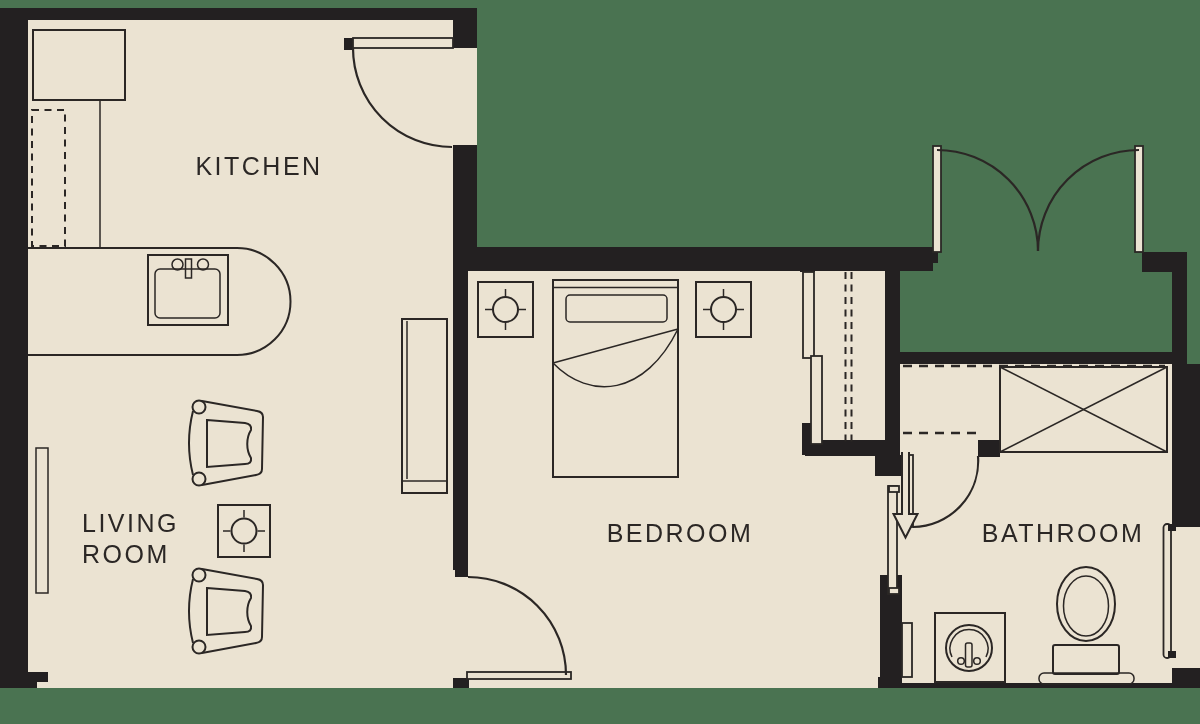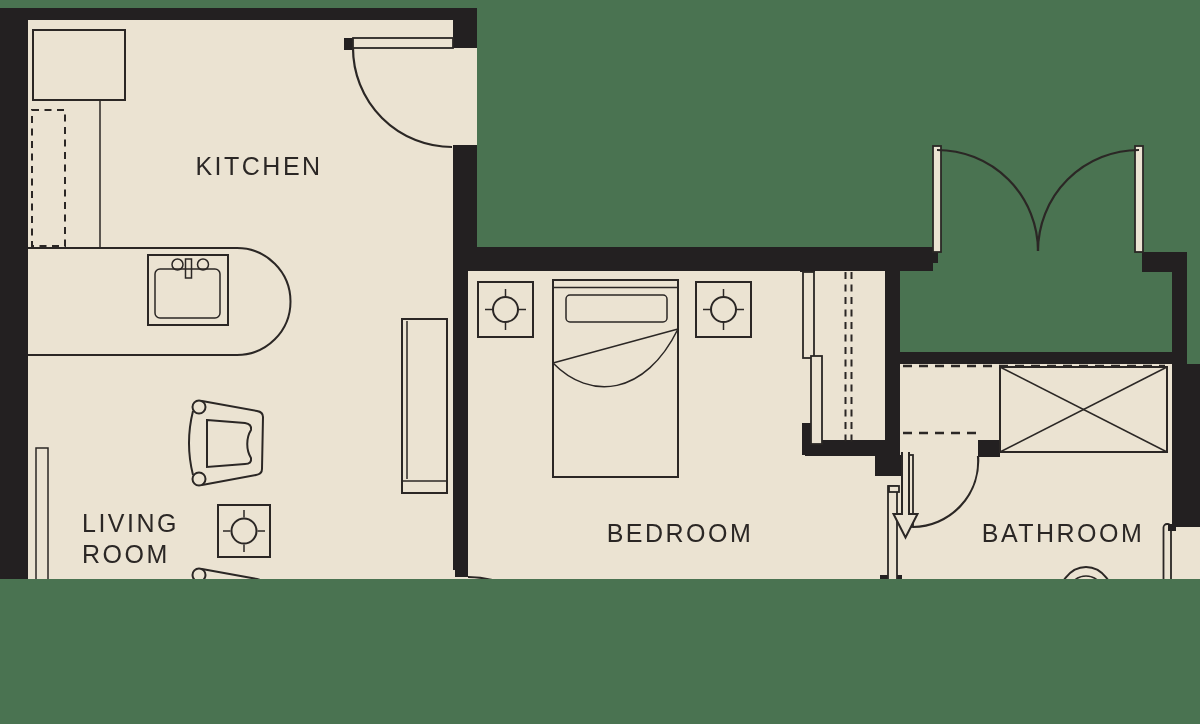--- a/index.html
+++ b/index.html
@@ -2,21 +2,21 @@
 <html style="--background: #4a7351; --floor: #ebe3d2; --wall: #232021; --line: #2b2725;"><head>
 <meta charset="utf-8">
 <style>
   :root{
     --background:#4a7351;
     --floor:#ebe3d2;
     --wall:#232021;
     --line:#2b2725;
   }
   html,body{margin:0;padding:0;background:var(--background);}
-  .stage{width:1200px;height:579px;position:relative;overflow:hidden;}
+  .stage{width:1200px;height:688px;position:relative;overflow:hidden;}
   svg{display:block;}
   .ext{fill:var(--background);}
   .floor{fill:var(--floor);}
   .wall{fill:var(--wall);stroke:none;}
   .ln{stroke:var(--line);fill:none;stroke-width:2;}
   .ln15{stroke:var(--line);fill:none;stroke-width:1.5;}
   .panel{fill:var(--floor);stroke:var(--line);stroke-width:1.8;}
   .arc{stroke:var(--line);fill:none;stroke-width:2.2;}
   .dash{stroke:var(--line);fill:none;stroke-width:2.4;stroke-dasharray:9 7;}
   .dashthin{stroke:var(--line);fill:none;stroke-width:2;stroke-dasharray:7 5.5;}

